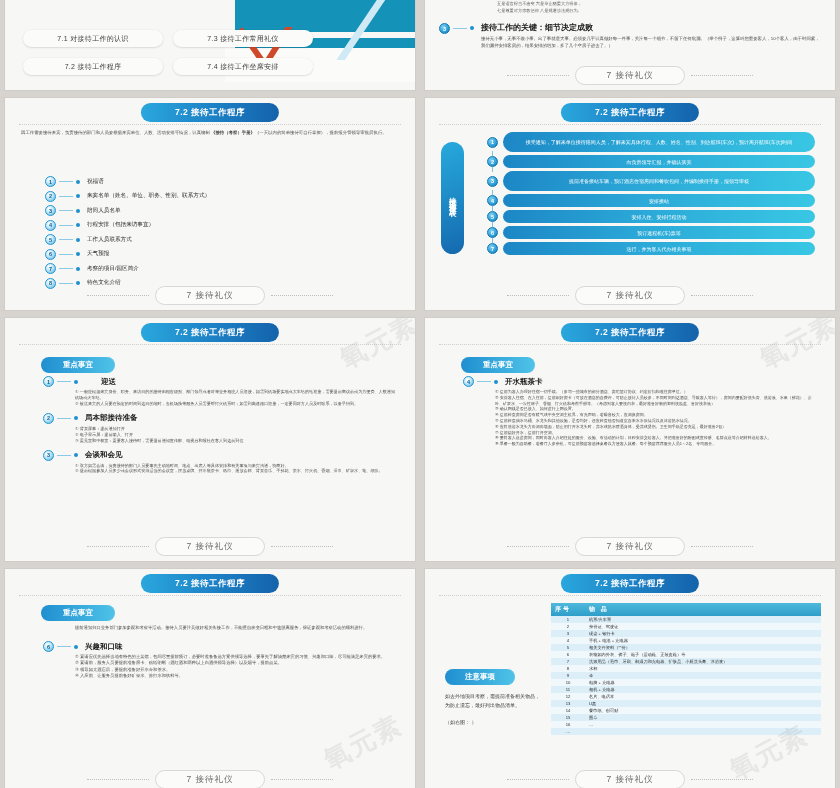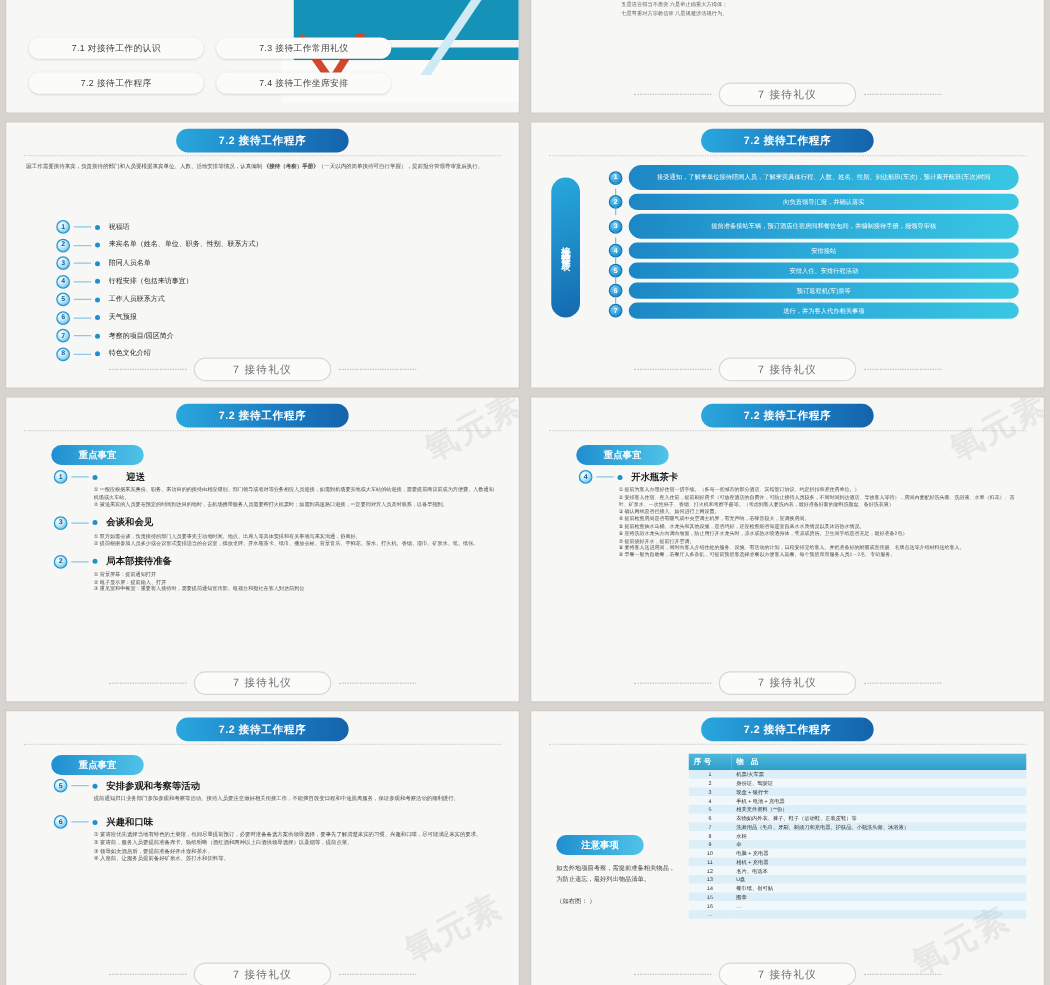--- a/index.html
+++ b/index.html
@@ -183,20 +183,33 @@
     </div>
   </div>
 
   <div class="slide">
     <div class="slide-inner">
       <div class="s2-toptext">
         <div>五是语言得当不唐突        六是举止稳重大方得体；</div>
         <div>七是尊重对方宗教信仰      八是规避涉法规行为。</div>
       </div>
 
+      <div style="position:absolute; left:14px; top:22px; right:14px;">
+        <div class="row" style="align-items:flex-start;">
+          <div class="num solid" style="margin-top:1px;">
+            <span>3</span>
+          </div>
+          <div class="connector" style="margin-top:6px;"></div>
+          <div class="dot" style="margin-top:4px;"></div>
+          <div style="margin-left:4px; flex:1;">
+            <div class="hl">接待工作的关键：细节决定成败</div>
+            <div class="body-txt" style="margin-top:3px;">接待无小事，无事不做小事。出了事就是大事。必须要几乎认真做好每一件事，关注每一个细节，不留下任何纰漏。（举个例子，这算叫您重要客人，10个客人，由于时间紧，我们漏掉安排客房的，结果安排的增加，多了几个空房子进去了。）</div>
+          </div>
+        </div>
+      </div>
 
       <div class="footer">
         <div class="dash"></div>
         <div class="pill">7  接待礼仪</div>
         <div class="dash"></div>
       </div>
     </div>
   </div>
 
   <div class="slide">
@@ -336,41 +349,41 @@
               <div class="dot"></div>
               <div class="hl" style="font-size:7.5px;margin-left:20px;">迎送</div>
             </div>
             <div style="margin-left: 32px; margin-top: 2px;">
               <div class="body-txt s" style="font-size: 4.1px;">① 一般应根据来宾身份、职务、来访目的的接待由相应级别、部门领导或者对等业务相应人员迎接，如需到机场要实地或大车站的站迎接，需要提前商议前或为方便费、人数通知机场或火车站。</div>
               <div class="body-txt s" style="font-size: 4.1px;">② 被送来宾的人员要在预定的时间到达目的地时，去机场携带服务人员需要帮打火机票时；如需到高速路口迎接，一定要同对方人员及时联系，以备早招到。</div>
             </div>
           </div>
           <div style="margin-bottom: 6px;">
             <div class="row">
+              <div class="num">2</div>
+              <div class="connector"></div>
+              <div class="dot"></div>
+              <div class="hl" style="font-size:7.5px;margin-left:4px;">局本部接待准备</div>
+            </div>
+            <div style="margin-left: 32px; margin-top: 2px;">
+              <div class="body-txt s" style="font-size: 4.1px;">① 背景屏幕：提前通知打开</div>
+              <div class="body-txt s" style="font-size: 4.1px;">② 电子显示屏：提前输入、打开</div>
+              <div class="body-txt s" style="font-size: 4.1px;">③ 重见室和中餐室：重要客人接待时，需要提前通知宣传部、电视台和报社在客人到达前到位</div>
+            </div>
+          </div>
+          <div style="margin-bottom: 6px;">
+            <div class="row">
               <div class="num">3</div>
               <div class="connector"></div>
               <div class="dot"></div>
               <div class="hl" style="font-size:7.5px;margin-left:4px;">会谈和会见</div>
             </div>
             <div style="margin-left: 32px; margin-top: 2px;">
               <div class="body-txt s" style="font-size: 4.1px;">① 双方如需会谈，负责接待的部门人员要事先主动地时间、地点、出席人等具体安排和有关事项与来宾沟通，协商好。</div>
               <div class="body-txt s" style="font-size: 4.1px;">② 提前根据参加人员多少或会议形式安排适当的会议室，摆放桌牌、开水瓶茶卡、纸巾、播放会标、背景音乐、干鲜花、茶水、打火机、香烟、湿巾、矿泉水、笔、纸张。</div>
-            </div>
-          </div>
-          <div style="margin-bottom: 6px;">
-            <div class="row">
-              <div class="num">2</div>
-              <div class="connector"></div>
-              <div class="dot"></div>
-              <div class="hl" style="font-size:7.5px;margin-left:4px;">局本部接待准备</div>
-            </div>
-            <div style="margin-left: 32px; margin-top: 2px;">
-              <div class="body-txt s" style="font-size: 4.1px;">① 背景屏幕：提前通知打开</div>
-              <div class="body-txt s" style="font-size: 4.1px;">② 电子显示屏：提前输入、打开</div>
-              <div class="body-txt s" style="font-size: 4.1px;">③ 重见室和中餐室：重要客人接待时，需要提前通知宣传部、电视台和报社在客人到达前到位</div>
             </div>
           </div>
         </div>
       <div class="wm" style="right:-6px; top:6px;">氧元素</div>
       <div class="footer">
         <div class="dash"></div>
         <div class="pill">7  接待礼仪</div>
         <div class="dash"></div>
       </div>
     </div>
@@ -415,26 +428,20 @@
 
   <div class="slide">
     <div class="slide-inner">
       <div class="title-pill">7.2  接待工作程序</div>
       <div class="hrule"></div>
       <div style="position:absolute; left:36px; top:32px;">
         <div class="sec-label">重点事宜</div>
       </div>
       <div id="s7blocks" style="position:absolute; left:38px; right:16px; top:54px;">
           <div style="margin-bottom: 10px;">
-            <div class="row">
-              <div class="num">5</div>
-              <div class="connector"></div>
-              <div class="dot"></div>
-              <div class="hl" style="font-size:7.5px;margin-left:4px;">安排参观和考察等活动</div>
-            </div>
             <div style="margin-left: 32px; margin-top: 2px;">
               <div class="body-txt s" style="font-size: 4.3px;">提前通知归口业务部门参加参观和考察等活动。接待人员要注意做好相关衔接工作，不能擅自改变日程和中途脱离服务，保证参观和考察活动的顺利进行。</div>
             </div>
           </div>
           <div style="margin-bottom: 10px;">
             <div class="row">
               <div class="num">6</div>
               <div class="connector"></div>
               <div class="dot"></div>
               <div class="hl" style="font-size:7.5px;margin-left:4px;">兴趣和口味</div>

